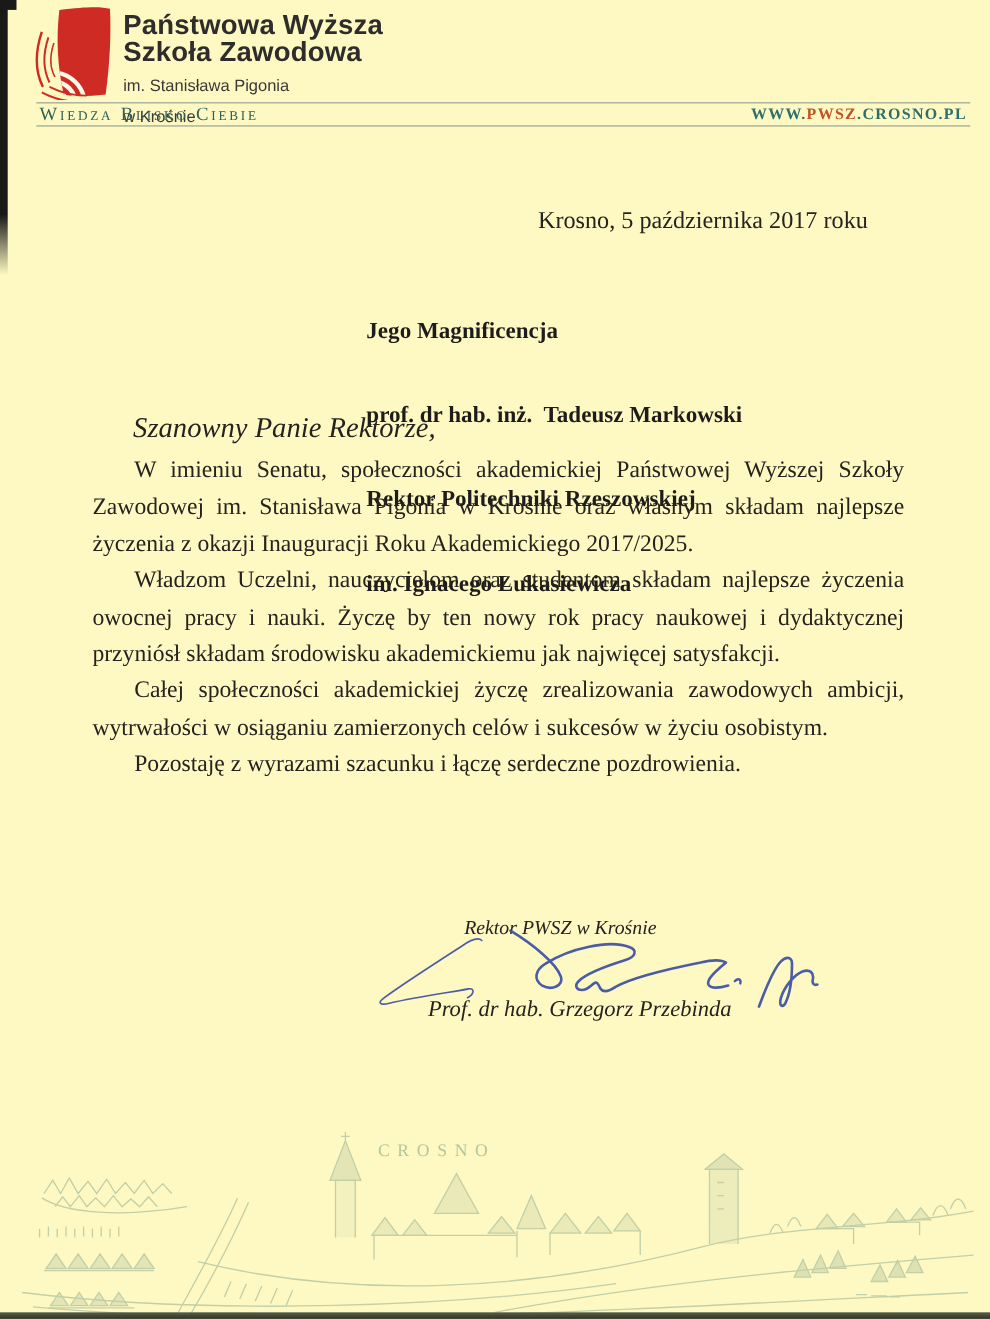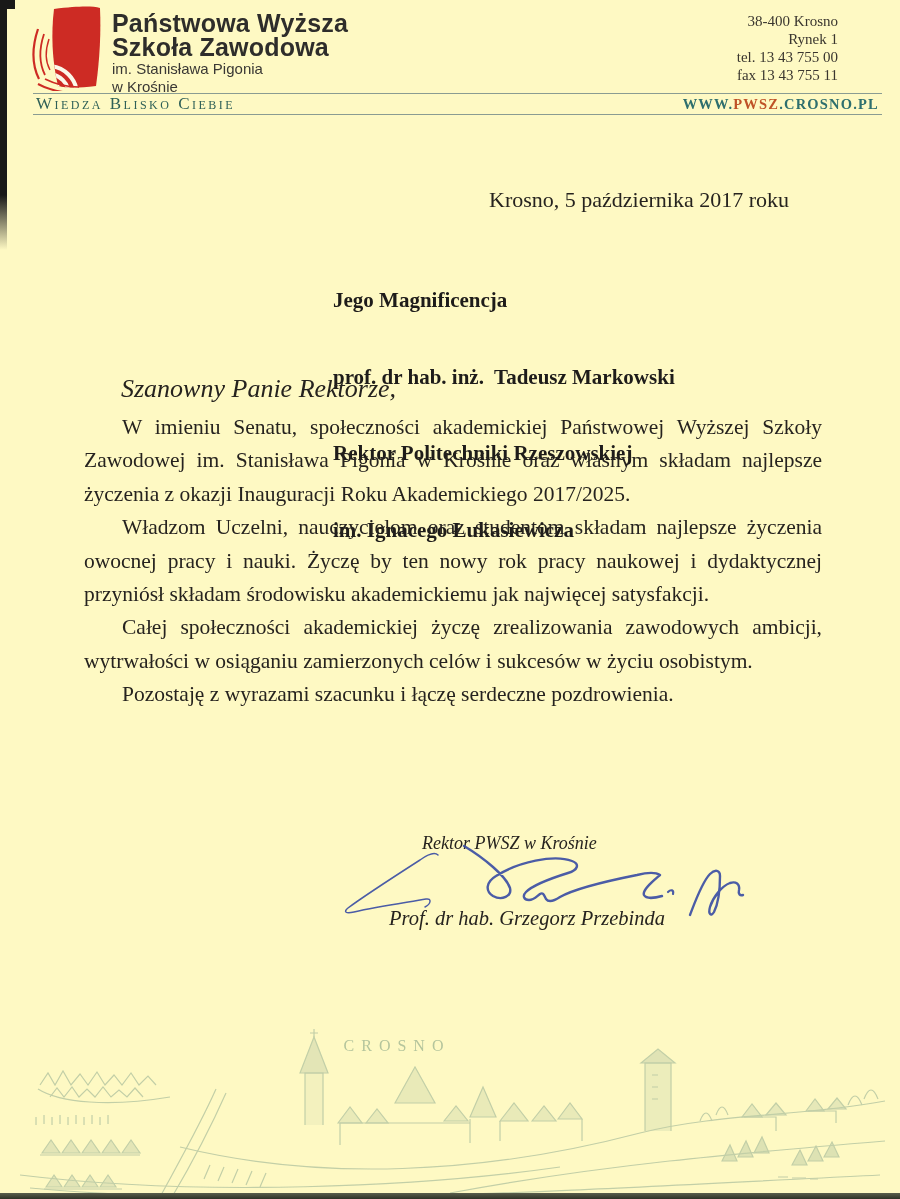--- a/index.html
+++ b/index.html
@@ -9,21 +9,21 @@
     width:900px;height:1199px;
     background:#fef9c3;
     overflow:hidden;
     font-family:"Liberation Serif","DejaVu Serif",serif;
     color:#26231f;
   }
   
   .logo{position:absolute;left:29px;top:5px;width:74px;height:86px;}
   .org{position:absolute;left:112px;top:11px;font-family:"Liberation Sans","DejaVu Sans",sans-serif;color:#2e2d2b;}
   .org .big{font-size:25px;font-weight:bold;line-height:24px;letter-spacing:.2px;}
-  .org .small{font-size:15px;line-height:16px;margin-top:2px;color:#3a3834;}
+  .org .small{font-size:15px;line-height:16px;margin-top:12px;color:#3a3834;}
   .org .small:first-of-type{margin-top:5px;}
   .contact{position:absolute;right:62px;top:12px;text-align:right;font-size:15px;line-height:18px;color:#3a362f;}
   .band{
     position:absolute;left:33px;top:93px;width:849px;height:22px;
     border-top:1.5px solid #8a9c92;border-bottom:1.5px solid #8a9c92;
     display:flex;justify-content:space-between;align-items:center;
     padding:0 3px;box-sizing:border-box;
   }
   .tagline{
     font-variant:small-caps;letter-spacing:2.5px;font-size:17px;color:#2f6057;
@@ -77,26 +77,20 @@
     </g>
   </svg>
 
   <div class="org">
     <div class="big">Państwowa Wyższa</div>
     <div class="big">Szkoła Zawodowa</div>
     <div class="small">im. Stanisława Pigonia</div>
     <div class="small">w Krośnie</div>
   </div>
 
-  <div class="contact">
-    <div>38-400 Krosno</div>
-    <div>Rynek 1</div>
-    <div>tel. 13 43 755 00</div>
-    <div>fax 13 43 755 11</div>
-  </div>
 
   <div class="band">
     <span class="tagline">Wiedza Blisko Ciebie</span>
     <span class="website"><span>WWW.</span><span class="hl">PWSZ</span><span>.CROSNO.PL</span></span>
   </div>
 
   <div class="dateline">Krosno, 5 października 2017 roku</div>
 
   <div class="recipient">
     <div>Jego Magnificencja</div>

